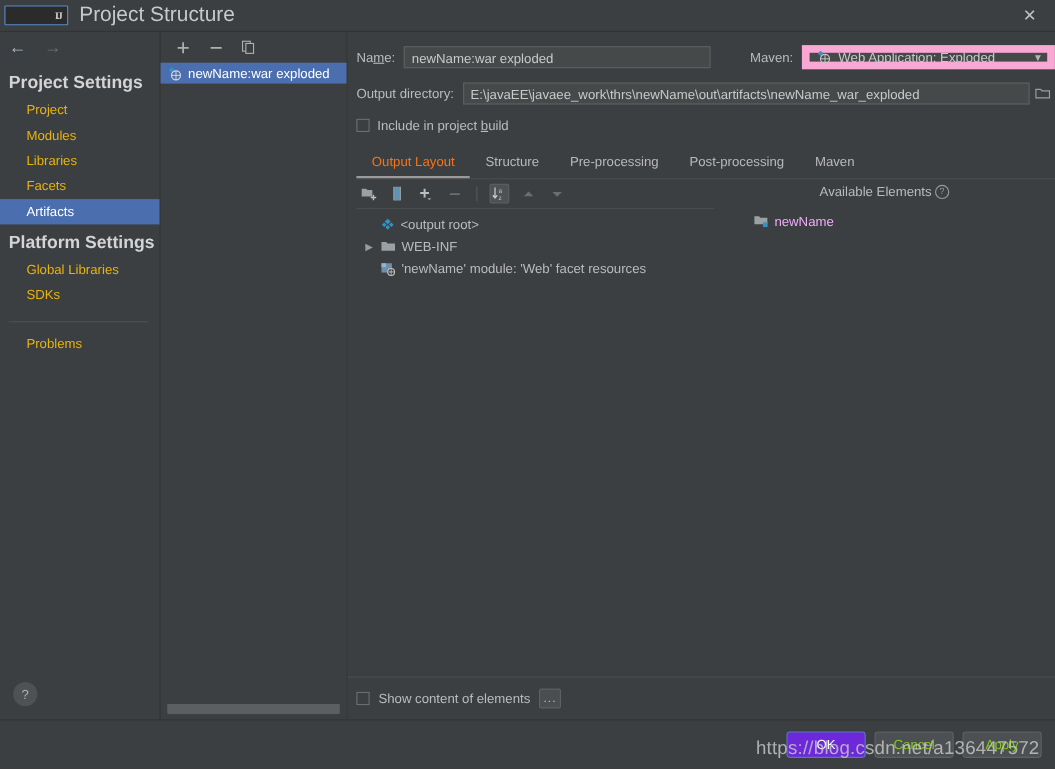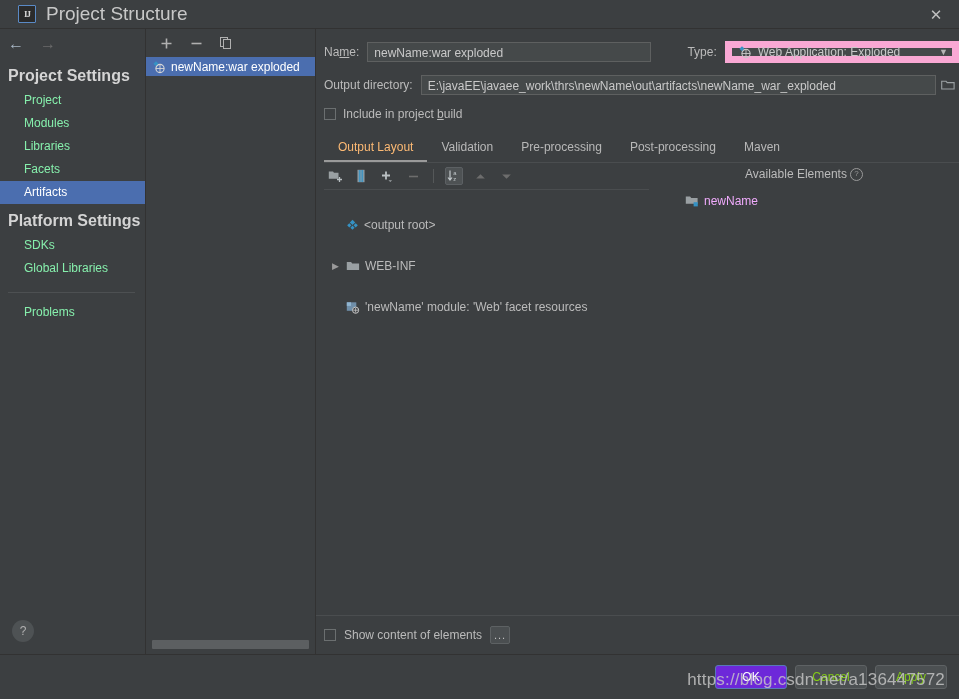--- a/index.html
+++ b/index.html
@@ -31,32 +31,33 @@
     height: 28px;
     background: #3c3f41;
     display: flex;
     align-items: center;
     flex: 0 0 28px;
     position: relative;
     border-bottom: 1px solid #323232;
   }
   .titlebar-icon {
     width: 16px; height: 16px;
-    margin-left: 18px;
+    margin-left: 4px;
     background: #2b2b2b;
     border: 1px solid #5a8ac6;
     border-radius: 1px;
     display: flex;
     align-items: center;
     justify-content: center;
     font-size: 9px;
     font-weight: bold;
     color: #d8d8d8;
     letter-spacing: -1px;
     font-family: "Liberation Serif", serif;
+    padding-left: 40px;
   }
   .titlebar-title {
     margin-left: 10px;
     font-size: 19px;
     color: #c8c8c8;
   }
   .titlebar-close {
     position: absolute;
     right: 0; top: 0;
     width: 46px; height: 28px;
@@ -102,21 +103,21 @@
 
   .sidebar-section {
     font-weight: bold;
     font-size: 16px;
     color: #d4d4d4;
     padding: 4px 0 4px 8px;
     margin-top: 4px;
   }
   .sidebar-item {
     font-size: 12px;
-    color: #86efac;
+    color: #eab308;
     padding: 4px 0 4px 24px;
     height: 15px;
     line-height: 15px;
   }
   .sidebar-item.selected {
     background: #4b6eaf;
     color: #ffffff;
   }
   .sidebar-sep {
     height: 1px;
@@ -291,21 +292,21 @@
     padding-right: 8px;
   }
   .tab {
     font-size: 12px;
     color: #b8b8b8;
     padding: 5px 14px 6px 14px;
     border-bottom: 2px solid transparent;
     white-space: nowrap;
   }
   .tab.active {
-    color: #fdba74;
+    color: #f97316;
     border-bottom: 2px solid #9a9a9a;
   }
 
   
   .layout-area {
     display: flex;
     flex: 1 1 auto;
     min-height: 0;
     margin-left: 8px;
   }
@@ -350,21 +351,20 @@
     padding-top: 4px;
     overflow: hidden;
   }
   .tree-row {
     height: 20px;
     display: flex;
     align-items: center;
     font-size: 12px;
     color: #bbbbbb;
     gap: 5px;
-    margin-top: 21px;
   }
   .tree-indent-0 { padding-left: 6px; }
   .tree-indent-1 { padding-left: 6px; }
   .tree-arrow {
     width: 11px;
     display: inline-flex;
     justify-content: center;
     color: #9a9a9a;
     font-size: 9px;
   }
@@ -502,22 +502,22 @@
       </div>
 
       <div class="sidebar-section">Project Settings</div>
       <div class="sidebar-item">Project</div>
       <div class="sidebar-item">Modules</div>
       <div class="sidebar-item">Libraries</div>
       <div class="sidebar-item">Facets</div>
       <div class="sidebar-item selected">Artifacts</div>
 
       <div class="sidebar-section">Platform Settings</div>
+      <div class="sidebar-item">Global Libraries</div>
       <div class="sidebar-item">SDKs</div>
-      <div class="sidebar-item">Global Libraries</div>
 
       <div class="sidebar-sep"></div>
       <div class="sidebar-item">Problems</div>
 
       <div class="sidebar-bottom">
         <div class="help-btn">?</div>
       </div>
     </div>
 
     <div class="artifact-col">
@@ -556,21 +556,21 @@
       </div>
     </div>
 
     <div class="right-panel">
 
       <div class="form-area">
 
         <div class="form-row">
           <span class="form-label">Na<span class="mnemonic">m</span>e:</span>
           <div class="text-input name-input">newName:war exploded</div>
-          <span class="form-label type-label">Type:</span>
+          <span class="form-label type-label">Maven:</span>
           <div class="combo">
             <span>
               <svg width="14" height="14" viewBox="0 0 14 14">
                 <path d="M4 1.2 L6.6 3.7 L4 6.2 L1.4 3.7 Z" fill="#3592c4"></path>
                 <circle cx="8" cy="8.5" r="4.1" fill="none" stroke="#c6c6c6" stroke-width="1.1"></circle>
                 <path d="M8 4.4 v8.2 M3.9 8.5 h8.2" stroke="#c6c6c6" stroke-width="0.9"></path>
               </svg>
             </span>
             <span class="combo-text">Web Application: Exploded</span>
             <span class="combo-arrow">▼</span>
@@ -588,21 +588,21 @@
         </div>
 
         <div class="checkbox-row">
           <span class="cb-box"></span>
           <span class="form-label">Include in project <span class="mnemonic">b</span>uild</span>
         </div>
       </div>
 
       <div class="tabs">
         <div class="tab active">Output Layout</div>
-        <div class="tab">Validation</div>
+        <div class="tab">Structure</div>
         <div class="tab">Pre-processing</div>
         <div class="tab">Post-processing</div>
         <div class="tab">Maven</div>
       </div>
 
       <div class="layout-area">
 
         <div class="layout-left">
           <div class="layout-toolbar">
             <span class="tb-btn">

